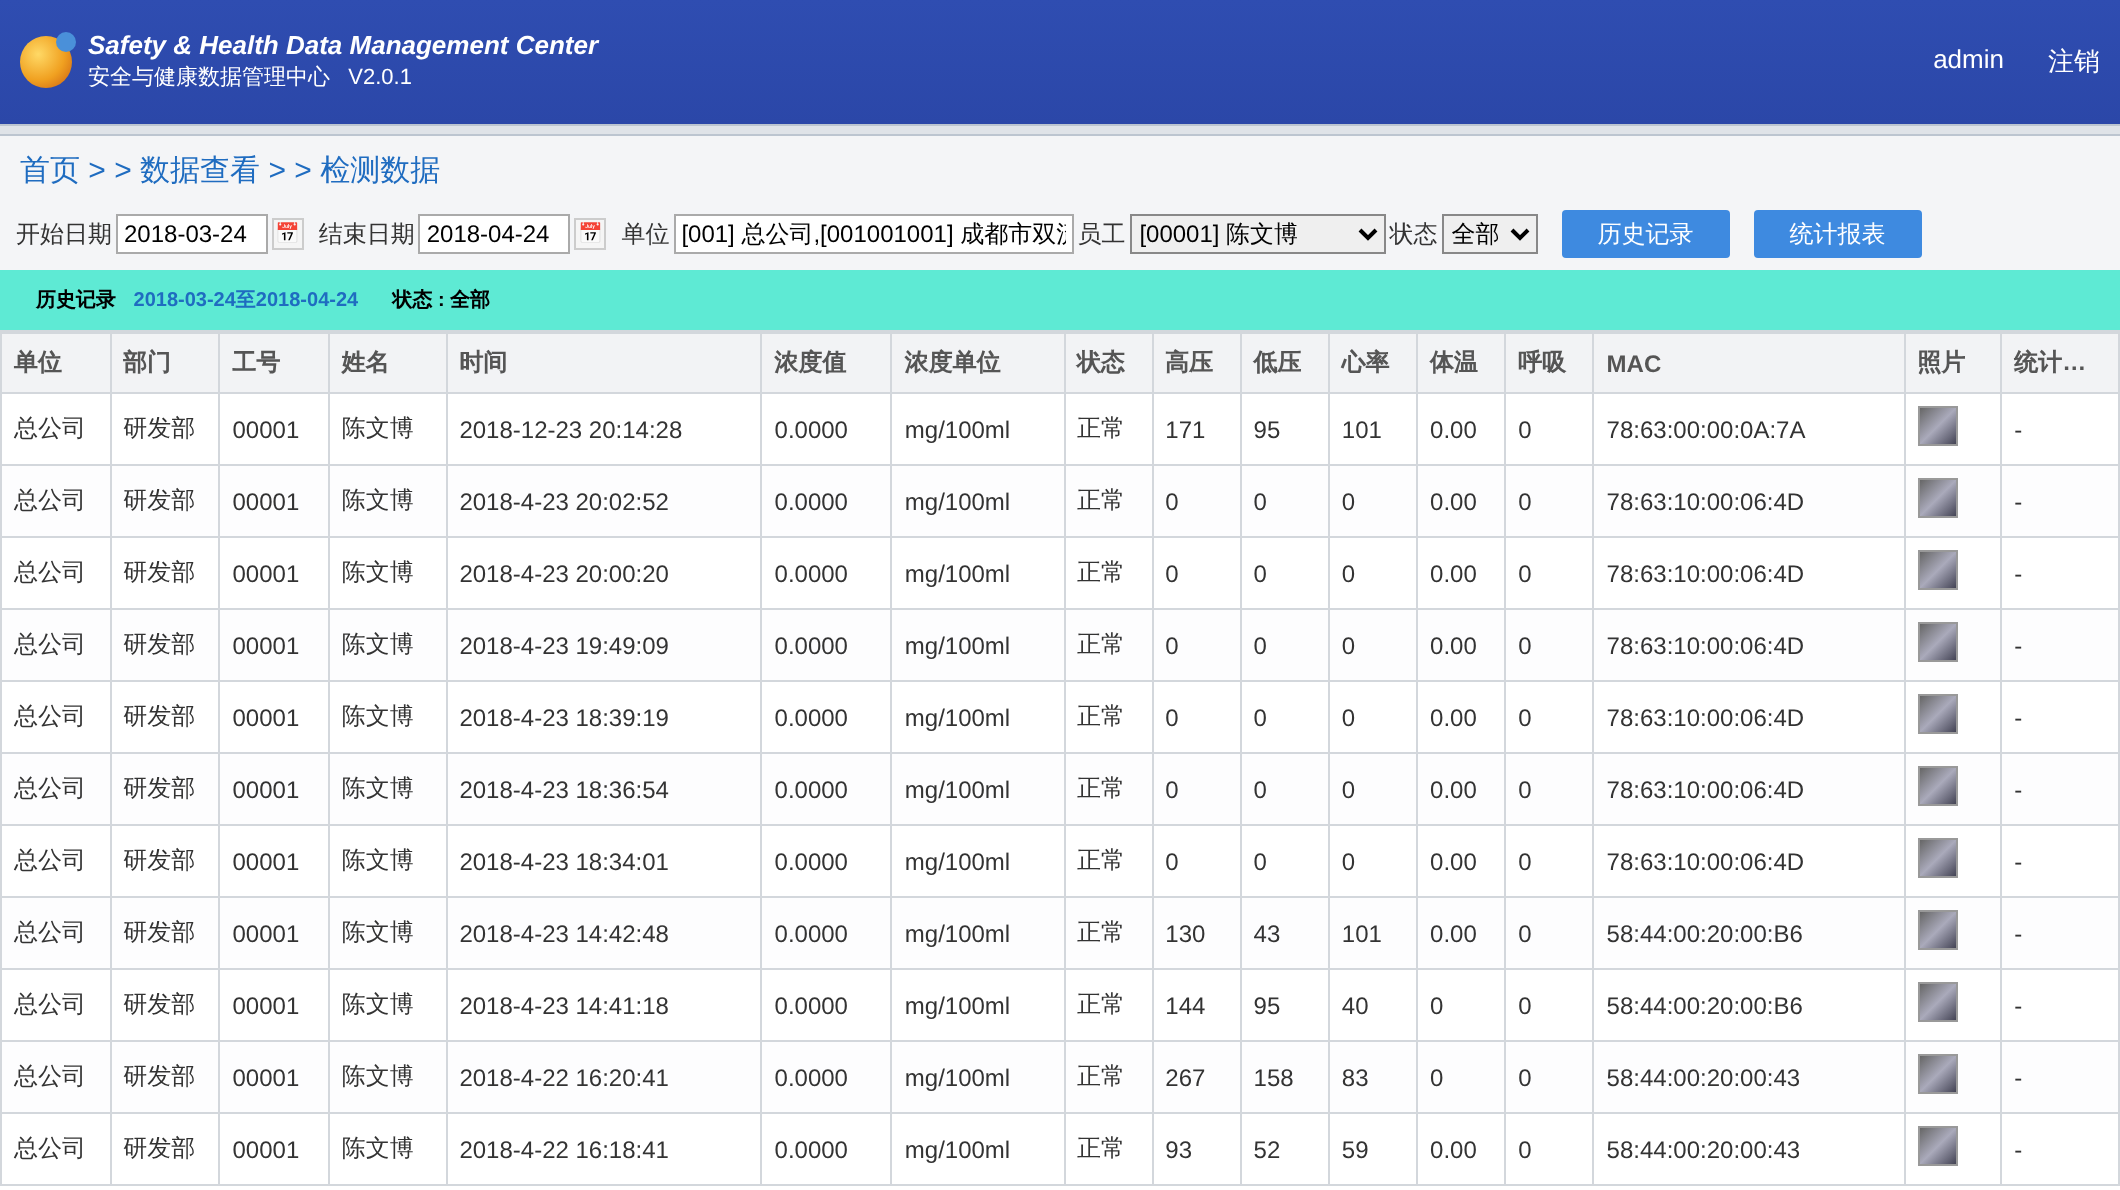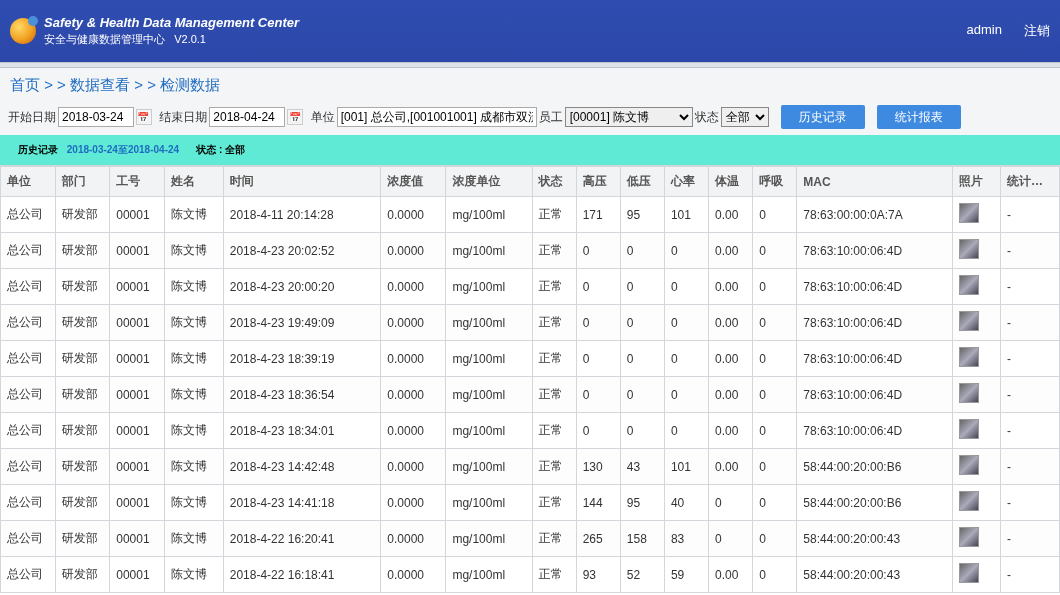--- a/index.html
+++ b/index.html
@@ -156,21 +156,21 @@
           <th>照片</th>
           <th>统计报表</th>
         </tr>
     </thead>
     <tbody id="tbody">
         <tr>
           <td>总公司</td>
           <td>研发部</td>
           <td>00001</td>
           <td>陈文博</td>
-          <td>2018-4-11 20:14:28</td>
+          <td>2018-12-23 20:14:28</td>
           <td>0.0000</td>
           <td>mg/100ml</td>
           <td>正常</td>
           <td>171</td>
           <td>95</td>
           <td>101</td>
           <td>0.00</td>
           <td>0</td>
           <td>78:63:00:00:0A:7A</td>
           <td><span class="photo"></span></td>
@@ -322,21 +322,21 @@
         </tr>
         <tr>
           <td>总公司</td>
           <td>研发部</td>
           <td>00001</td>
           <td>陈文博</td>
           <td>2018-4-22 16:20:41</td>
           <td>0.0000</td>
           <td>mg/100ml</td>
           <td>正常</td>
-          <td>265</td>
+          <td>267</td>
           <td>158</td>
           <td>83</td>
           <td>0</td>
           <td>0</td>
           <td>58:44:00:20:00:43</td>
           <td><span class="photo"></span></td>
           <td>-</td>
         </tr>
         <tr>
           <td>总公司</td>

